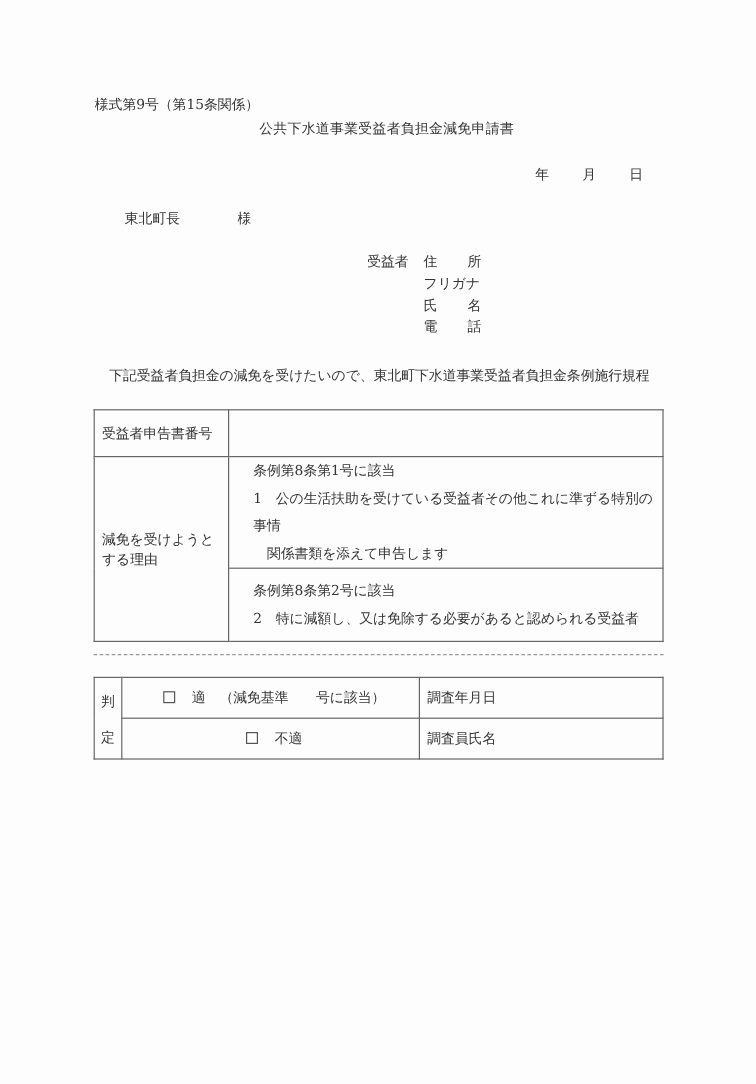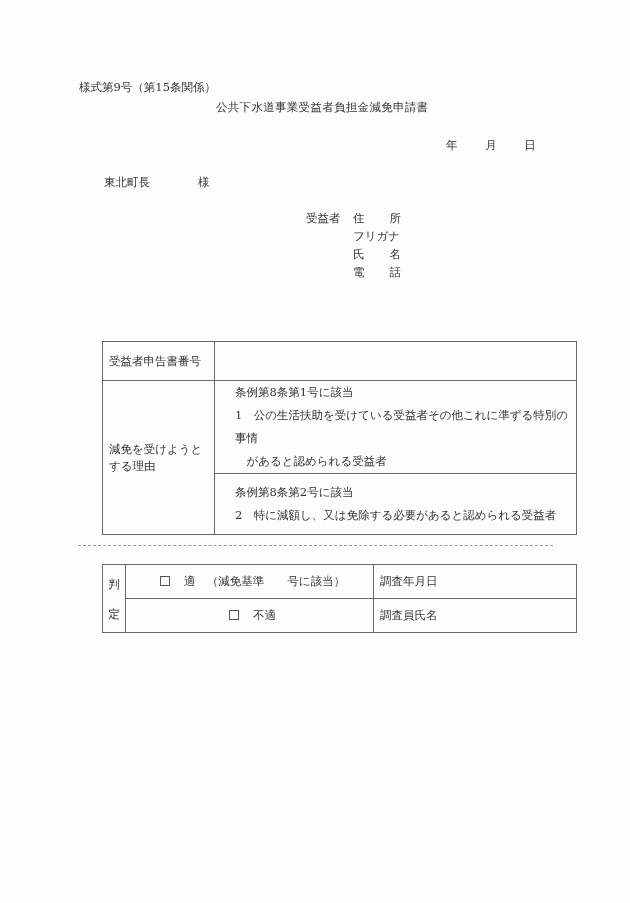--- a/index.html
+++ b/index.html
@@ -19,21 +19,21 @@
     .date span { display: inline-block; }
     .addressee { left: 104px; top: 175px; }
     .addressee .sama { margin-left: 48px; }
     .applicant { left: 306px; top: 211px; }
     .applicant .lbl { position: absolute; left: 0; top: 0; }
     .applicant .row { position: absolute; left: 47px; width: 48px; display: flex; justify-content: space-between; }
     .body-text { left: 79px; top: 304px; line-height: 19px; white-space: normal; width: 480px; }
     .body-text p { margin: 0; }
     .body-text .indent { text-indent: 12px; }
 
-    table { border-collapse: collapse; position: absolute; margin-left: 24px; }
+    table { border-collapse: collapse; position: absolute; }
     td { border: 1px solid #666; vertical-align: middle; padding: 0; }
     .t1 { left: 78px; top: 341px; width: 475px; }
     .t1 .c1 { width: 105px; padding-left: 6px; }
     .t1 .c2 { padding-left: 20px; line-height: 23px; }
     .dash { position: absolute; left: 78px; top: 545px; width: 475px; border-top: 1px dashed #999; }
     .t2 { left: 78px; top: 564px; width: 475px; }
     .t2 .v { width: 22px; text-align: center; line-height: 22px; }
     .t2 .opt { width: 241px; padding-left: 6px; height: 33px; text-align: center; }
     .t2 .inv { padding-left: 6px; }
     .box { display: inline-block; width: 8px; height: 8px; border: 1px solid #555; margin-right: 14px; vertical-align: -1px; }
@@ -68,34 +68,35 @@
     <span>氏</span>
       <span>名</span>
   </div>
   <div class="row" style="top:54px">
     <span>電</span>
       <span>話</span>
   </div>
 </div>
 
 <div class="abs body-text">
+  <p class="indent">下記受益者負担金の減免を受けたいので、東北町下水道事業受益者負担金条例施行規程</p>
 </div>
 
 <table class="t1">
   <tbody>
       <tr style="height:39px">
     <td class="c1">受益者申告書番号</td>
     <td class="c2"></td>
   </tr>
   <tr style="height:84px">
     <td class="c1" rowspan="2" style="line-height:17px; white-space:normal;">減免を受けようとする理由</td>
     <td class="c2">
       <div>条例第8条第1号に該当</div>
       <div>1　公の生活扶助を受けている受益者その他これに準ずる特別の事情</div>
-      <div>　があると認められる受益者</div>
+      <div>　関係書類を添えて申告します</div>
     </td>
   </tr>
   <tr style="height:61px">
     <td class="c2">
       <div>条例第8条第2号に該当</div>
       <div>2　特に減額し、又は免除する必要があると認められる受益者</div>
     </td>
   </tr>
 </tbody>
   </table>

